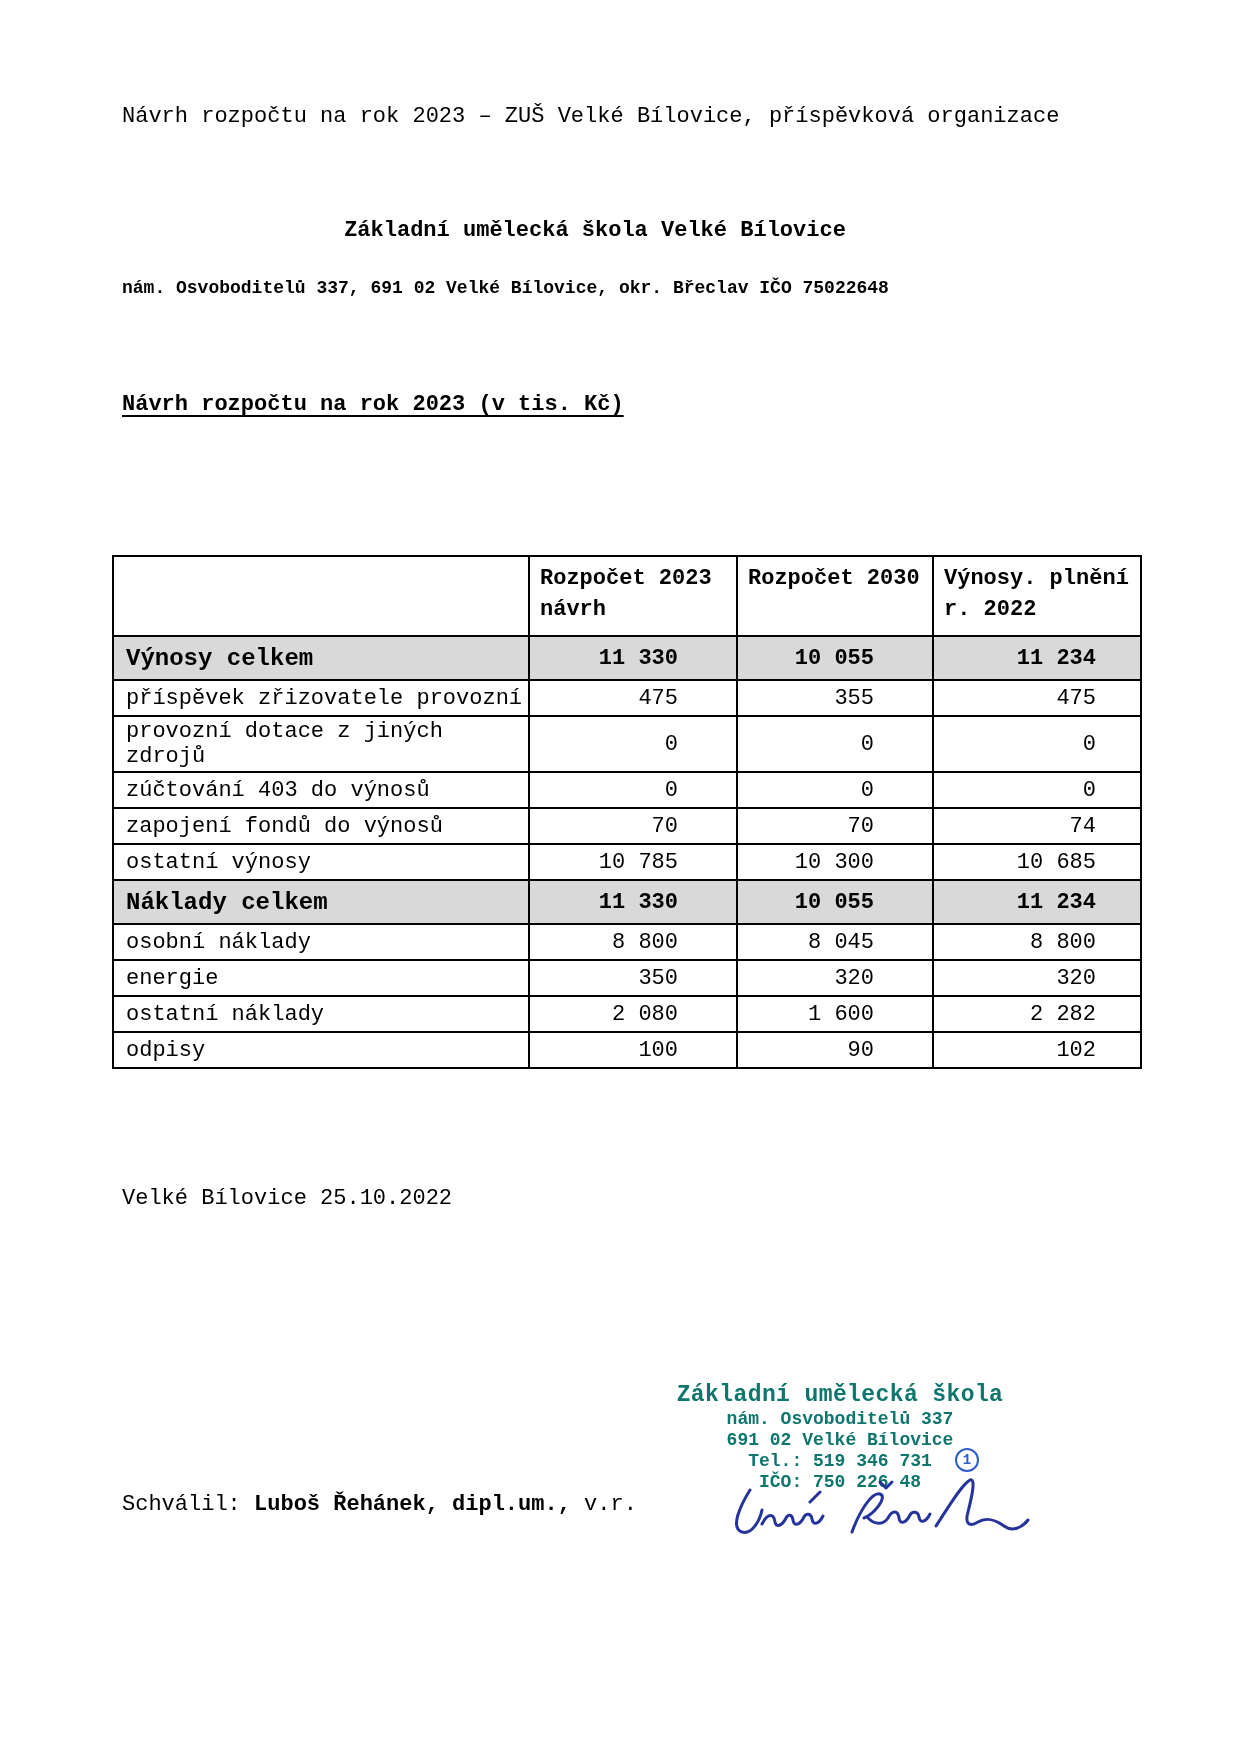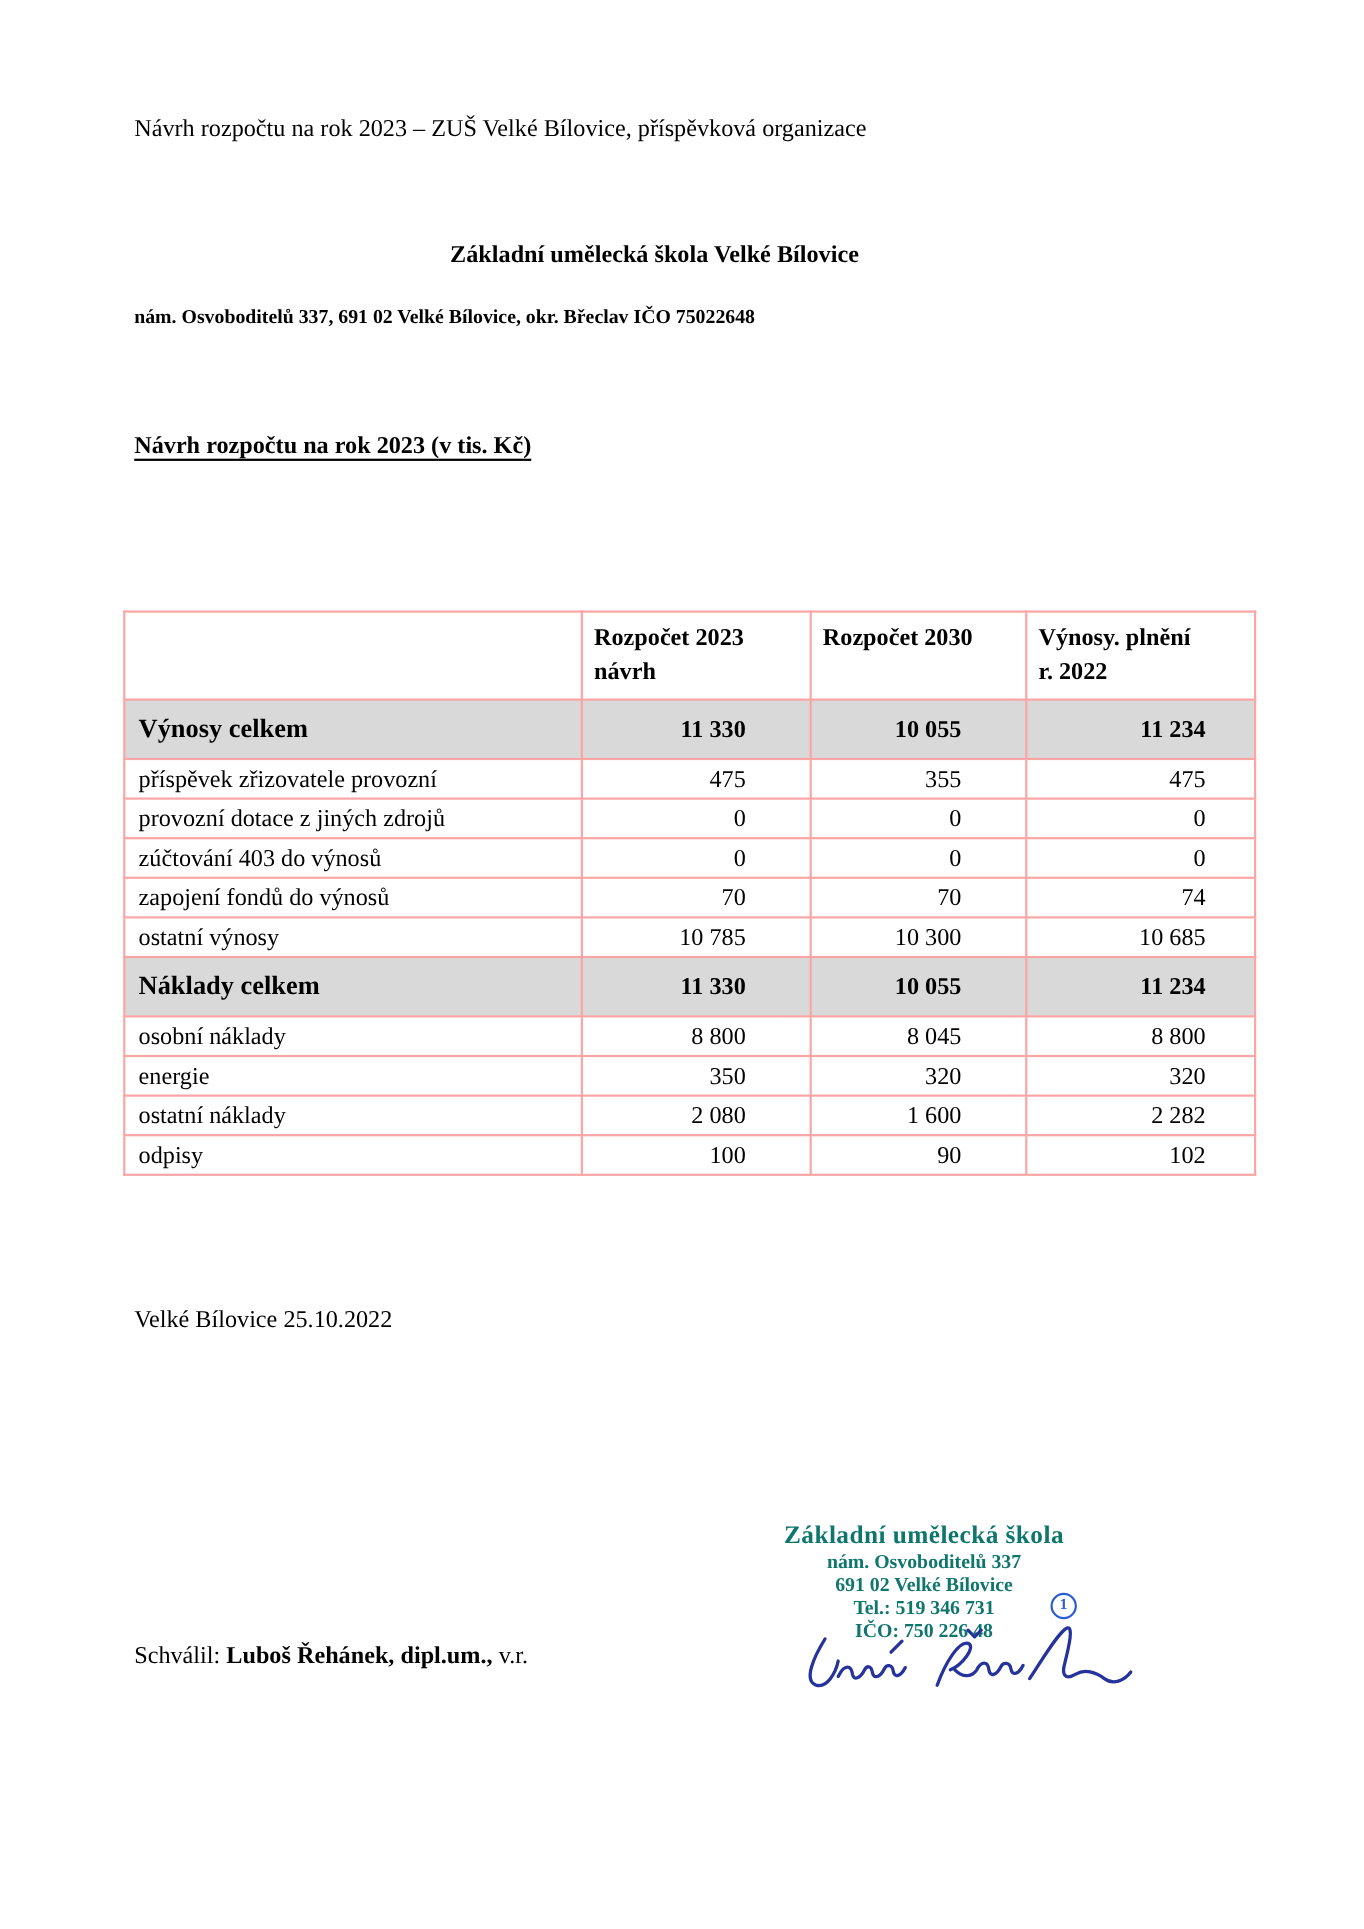--- a/index.html
+++ b/index.html
@@ -1,43 +1,43 @@
 <!DOCTYPE html>
 <html><head>
 <meta charset="utf-8">
 <style>
   html,body{margin:0;padding:0;background:#ffffff;}
   .page{
     position:relative;width:1240px;height:1754px;background:#ffffff;
-    font-family:Liberation Serif, serif;color:#000;overflow:hidden;
+    font-family:Liberation Mono, monospace;color:#000;overflow:hidden;
   }
   .doc-title{position:absolute;left:122px;top:104px;font-size:22px;}
   .org-name{position:absolute;left:0;top:218px;width:1190px;text-align:center;font-weight:bold;font-size:22px;}
   .org-address{position:absolute;left:122px;top:278px;font-weight:bold;font-size:18px;}
   .section-heading{
     position:absolute;left:122px;top:392px;font-weight:bold;font-size:22px;
     text-decoration:underline;text-decoration-thickness:2px;text-underline-offset:5px;
   }
   table.budget-table{
     position:absolute;left:112px;top:555px;width:1028px;
     border-collapse:collapse;table-layout:fixed;background:#fff;
   }
-  .budget-table th,.budget-table td{border:2px solid #fca5a5;box-sizing:border-box;}
+  .budget-table th,.budget-table td{border:2px solid #000000;box-sizing:border-box;}
   .budget-table thead th{
     font-weight:bold;font-size:22px;text-align:left;vertical-align:top;
     padding:6px 6px 6px 10px;line-height:31px;height:80px;
   }
   .col-label{width:416px;}
   .col-n1{width:208px;}
   .col-n2{width:196px;}
   .col-n3{width:208px;}
   .label-cell{font-size:22px;padding:2px 4px 2px 12px;height:36px;}
   .num-cell{font-size:22px;text-align:right;padding-right:58px;}
   td.c4{padding-right:44px;}
-  tr.total td{background:#d9d9d9;font-weight:bold;height:54px;}
+  tr.total td{background:#d9d9d9;font-weight:bold;height:44px;}
   tr.total td.label-cell{font-size:24px;}
   .date-line{position:absolute;left:122px;top:1186px;font-size:22px;}
   .stamp{
     position:absolute;left:650px;top:1382px;width:380px;text-align:center;
     color:#0f766e;font-weight:bold;
   }
   .stamp-title{font-size:23px;line-height:27px;letter-spacing:0.4px;}
   .stamp-line{font-size:18px;line-height:21px;}
   .stamp-badge{
     position:absolute;left:955px;top:1448px;width:24px;height:24px;

